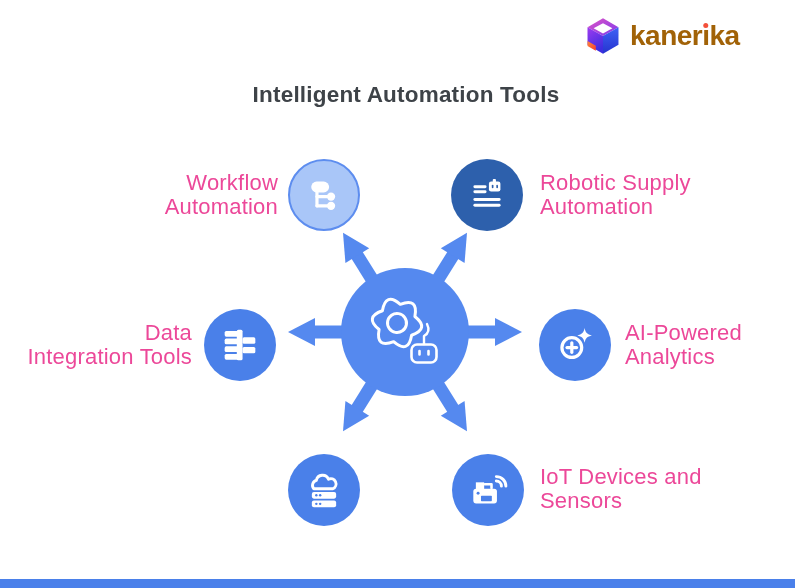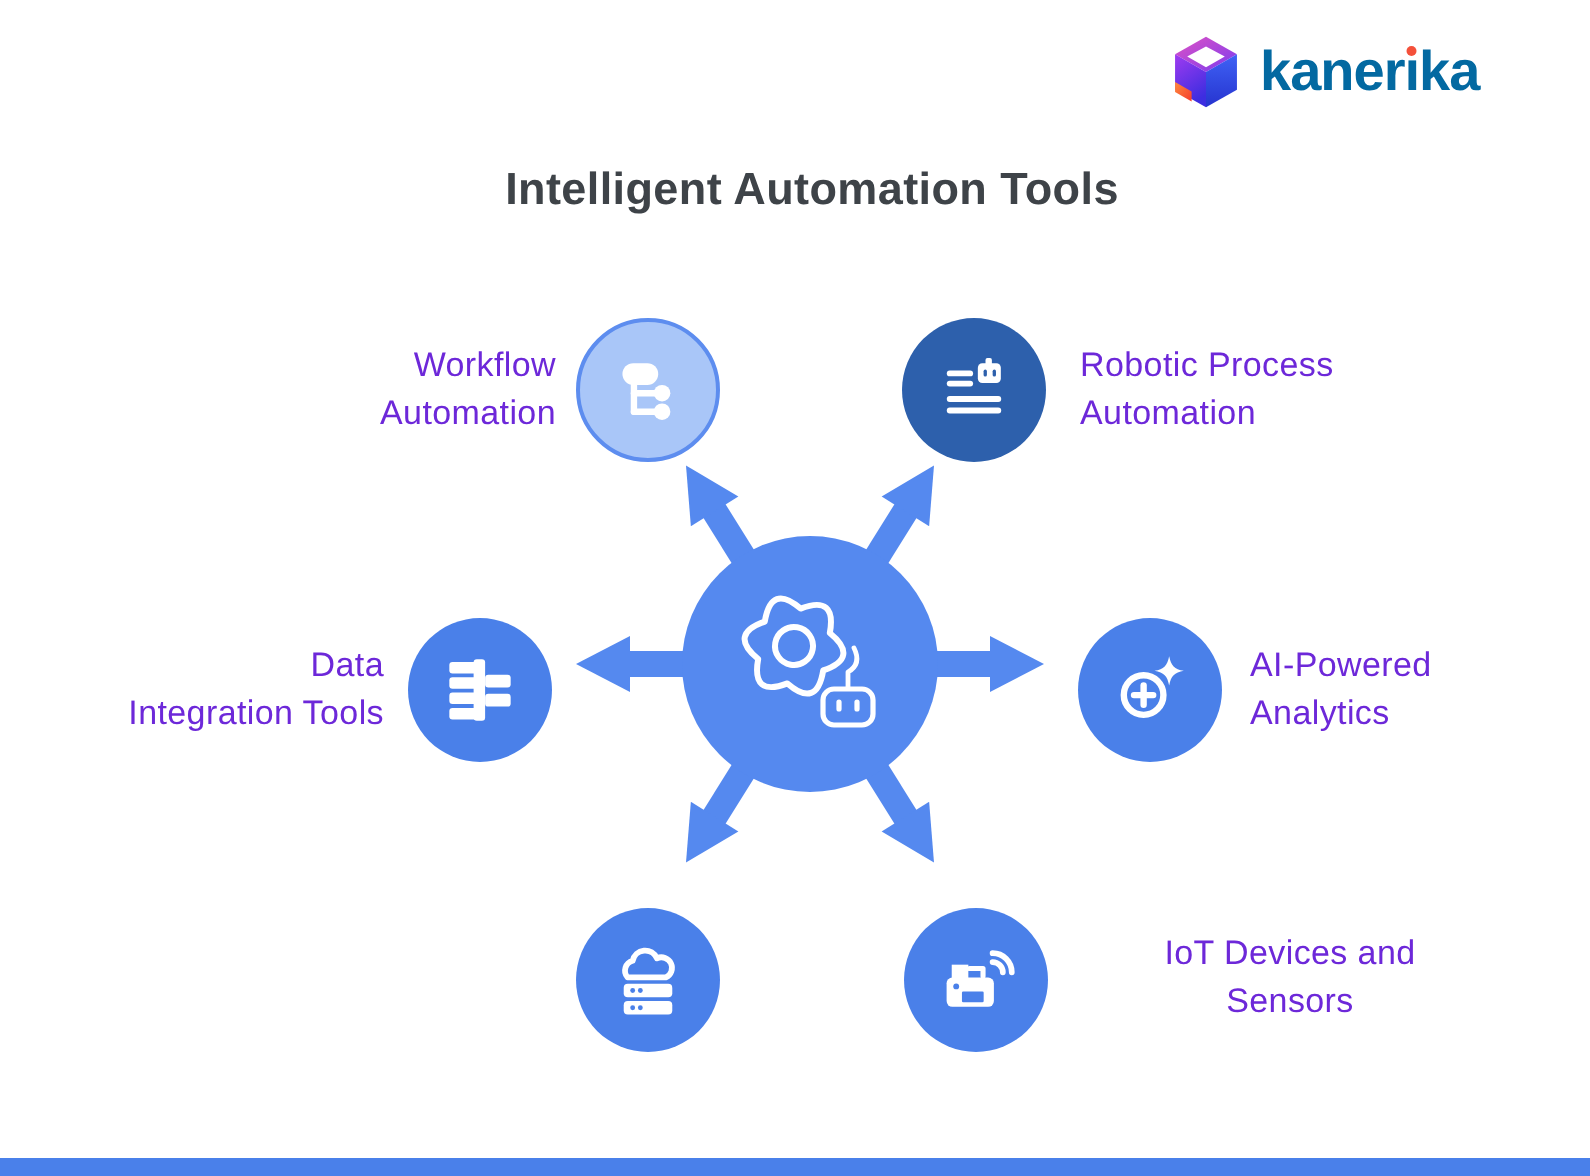--- a/index.html
+++ b/index.html
@@ -3,21 +3,21 @@
 <meta charset="utf-8">
 <style>
   * { margin:0; padding:0; box-sizing:border-box; }
   html,body { background:#ffffff; }
   .stage {
     position:relative; width:795px; height:588px; background:#fff; overflow:hidden;
     font-family:"Liberation Sans", sans-serif;
   }
   
   .brand { position:absolute; top:15px; left:584px; display:flex; align-items:center; gap:8px; }
-  .brand-name { font-size:28px; font-weight:bold; color:#0369a1; letter-spacing:-0.5px; display:flex; }
+  .brand-name { font-size:28px; font-weight:bold; color:#a16207; letter-spacing:-0.5px; display:flex; }
   .brand-i { position:relative; }
   .brand-i .i-dot{
     position:absolute; width:5.5px; height:5.5px; border-radius:50%;
     background:#f4503a; top:2.5px; left:50%; transform:translateX(-50%);
   }
   
   .title {
     position:absolute; top:82px; left:0; width:812px; text-align:center;
     font-size:22.5px; font-weight:bold; color:#3e4348; letter-spacing:0.2px;
   }
@@ -32,29 +32,29 @@
   .node-icon.light { background:#a9c6f8; border:2.5px solid #5d8def; }
   .node-icon.dark  { background:#2d60ac; }
   .ic-wf { left:288px; top:159px; }
   .ic-rpa{ left:451px; top:159px; }
   .ic-di { left:204px; top:309px; }
   .ic-ai { left:539px; top:309px; }
   .ic-cl { left:288px; top:454px; }
   .ic-iot{ left:452px; top:454px; }
   
   .node-label {
-    position:absolute; width:210px; font-size:17px; line-height:24px;
-    color:#6d28d9; white-space:pre-line; letter-spacing:0.2px;
+    position:absolute; width:210px; font-size:22px; line-height:24px;
+    color:#ec4899; white-space:pre-line; letter-spacing:0.2px;
   }
   .lb-wf { right:517px; top:171px; text-align:right; }
   .lb-rpa{ left:540px;  top:171px; text-align:left; }
   .lb-di { right:603px; top:321px; text-align:right; }
   .lb-ai { left:625px;  top:321px; text-align:left; }
   .lb-cl { right:517px; top:465px; text-align:right; }
-  .lb-iot{ left:540px;  top:465px; text-align:center; }
+  .lb-iot{ left:540px;  top:465px; text-align:left; }
   
   .footer-bar { position:absolute; left:0; bottom:0; width:795px; height:9px; background:#4a80ea; }
 </style>
 </head>
 <body>
 
 <div class="stage">
 
   <div class="brand">
     <svg width="38" height="42" viewBox="0 0 34 38">
@@ -152,21 +152,21 @@
           <path d="M17,31 H33"></path>
         <path d="M17,43 H55"></path>
           <path d="M17,52 H55"></path>
       </g>
       <rect x="45" y="11" width="5" height="6" rx="1.5" fill="#fff"></rect>
       <rect x="39" y="15" width="18" height="15.5" rx="3.5" fill="#fff"></rect>
       <rect x="43.5" y="20" width="2.6" height="5.5" rx="1.3" fill="#2d60ac"></rect>
       <rect x="50.6" y="20" width="2.6" height="5.5" rx="1.3" fill="#2d60ac"></rect>
     </svg>
   </div>
-  <div class="node-label lb-rpa">Robotic Process
+  <div class="node-label lb-rpa">Robotic Supply
 Automation</div>
 
   <div class="node-icon ic-di">
     <svg width="46" height="46" viewBox="0 0 72 72">
       <g fill="#fff">
         <rect x="31" y="12" width="9" height="48" rx="2.5"></rect>
         <rect x="12" y="14" width="24" height="9" rx="2.5"></rect>
         <rect x="12" y="26" width="24" height="9" rx="2.5"></rect>
         <rect x="12" y="38" width="24" height="9" rx="2.5"></rect>
         <rect x="12" y="50" width="24" height="9" rx="2.5"></rect>

